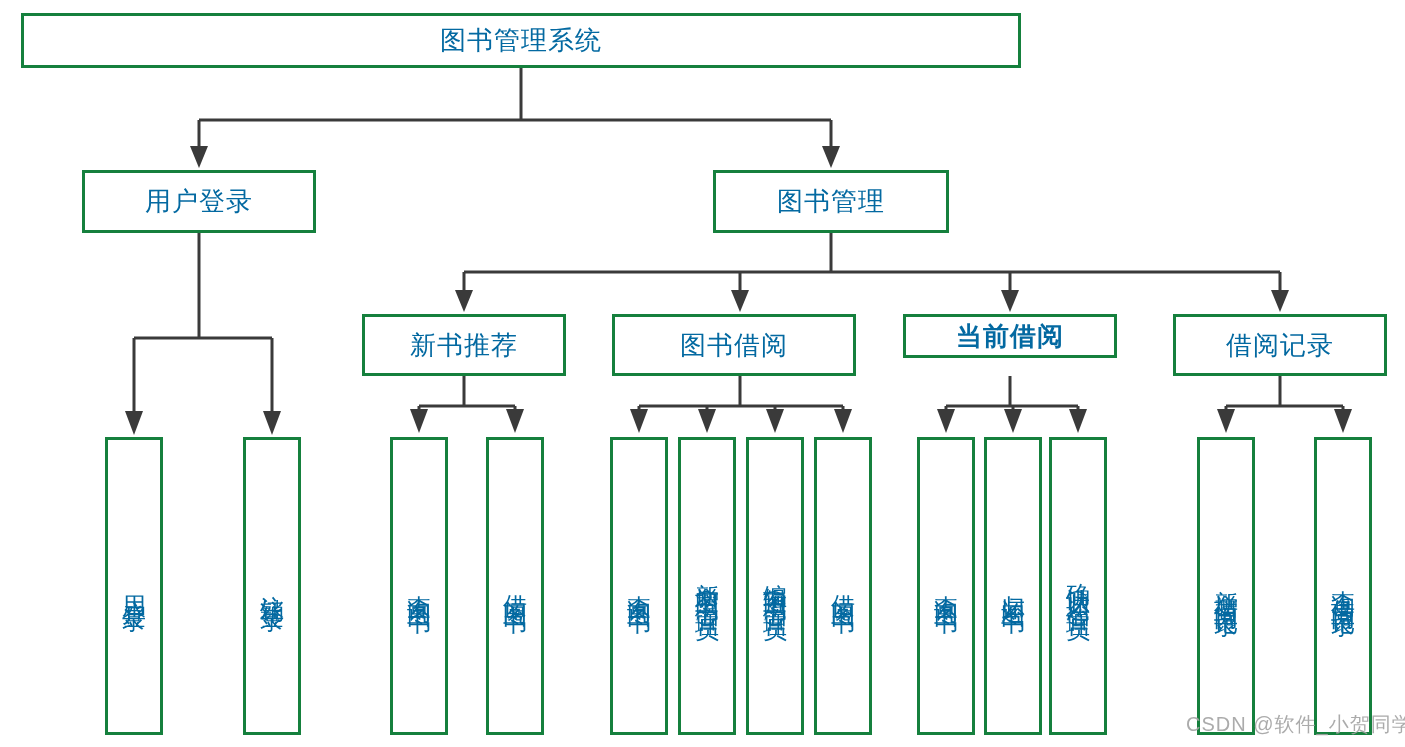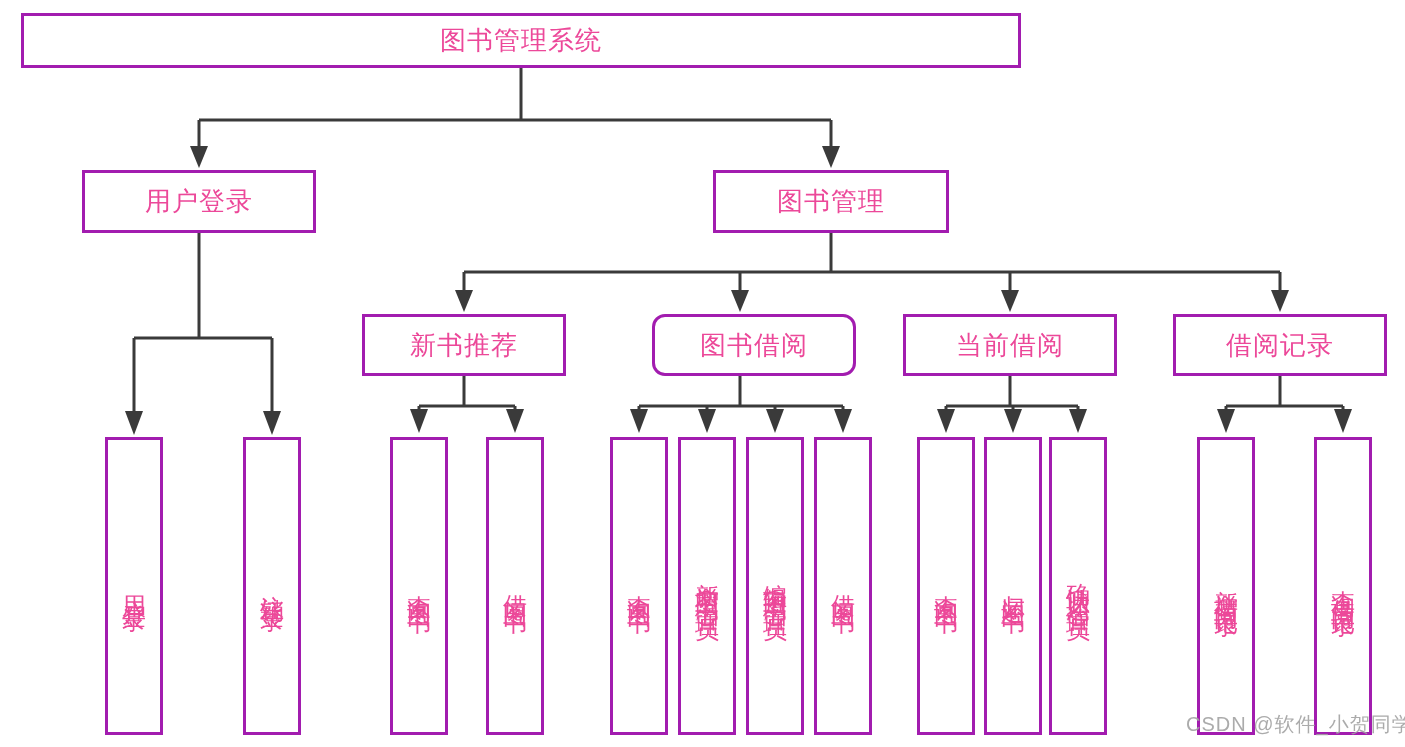--- a/index.html
+++ b/index.html
@@ -16,26 +16,26 @@
 
   .connectors {
     position: absolute;
     left: 0; top: 0;
     width: 1405px; height: 747px;
     z-index: 0;
   }
 
   .box {
     position: absolute;
-    border: 3px solid #a21caf;
+    border: 3px solid #15803d;
     background: #ffffff;
     display: flex;
     align-items: center;
     justify-content: center;
-    color: #ec4899;
+    color: #0369a1;
     z-index: 1;
   }
 
   .hbox {
     font-size: 26px;
     letter-spacing: 1px;
     white-space: nowrap;
   }
 
   .vbox {
@@ -98,22 +98,22 @@
       <polygon points="1334,409 1352,409 1343,433"></polygon>
     </g>
   </svg>
 
   <div class="box hbox" style="left:21px; top:13px; width:1000px; height:55px;">图书管理系统</div>
 
   <div class="box hbox" style="left:82px; top:170px; width:234px; height:63px;">用户登录</div>
   <div class="box hbox" style="left:713px; top:170px; width:236px; height:63px;">图书管理</div>
 
   <div class="box hbox" style="left:362px; top:314px; width:204px; height:62px;">新书推荐</div>
-  <div class="box hbox" style="left:652px; top:314px; width:204px; height:62px;border-radius:13px;">图书借阅</div>
-  <div class="box hbox" style="left:903px; top:314px; width:214px; height:62px;">当前借阅</div>
+  <div class="box hbox" style="left:612px; top:314px; width:244px; height:62px;">图书借阅</div>
+  <div class="box hbox" style="left:903px; top:314px; width:214px; height:44px;font-weight:bold;">当前借阅</div>
   <div class="box hbox" style="left:1173px; top:314px; width:214px; height:62px;text-align:right;">借阅记录</div>
 
   <div class="box vbox" style="left:105px; top:437px;">
     <span>用户登录</span>
   </div>
   <div class="box vbox" style="left:243px; top:437px;">
     <span>注销登录</span>
   </div>
 
   <div class="box vbox" style="left:390px; top:437px;">

